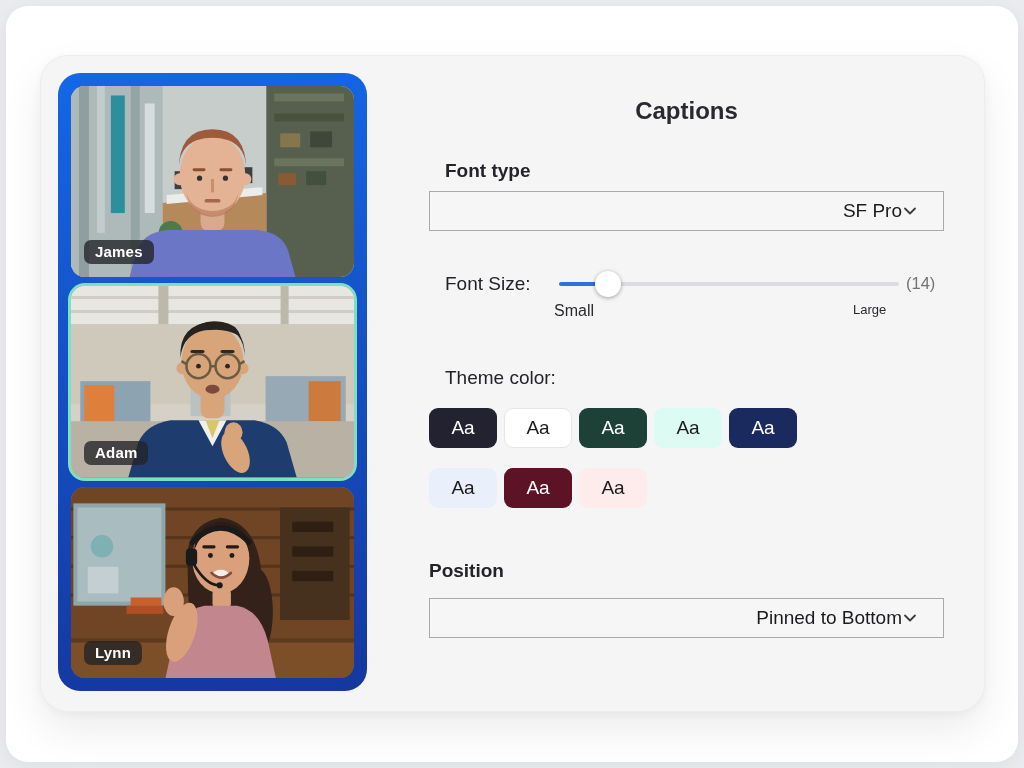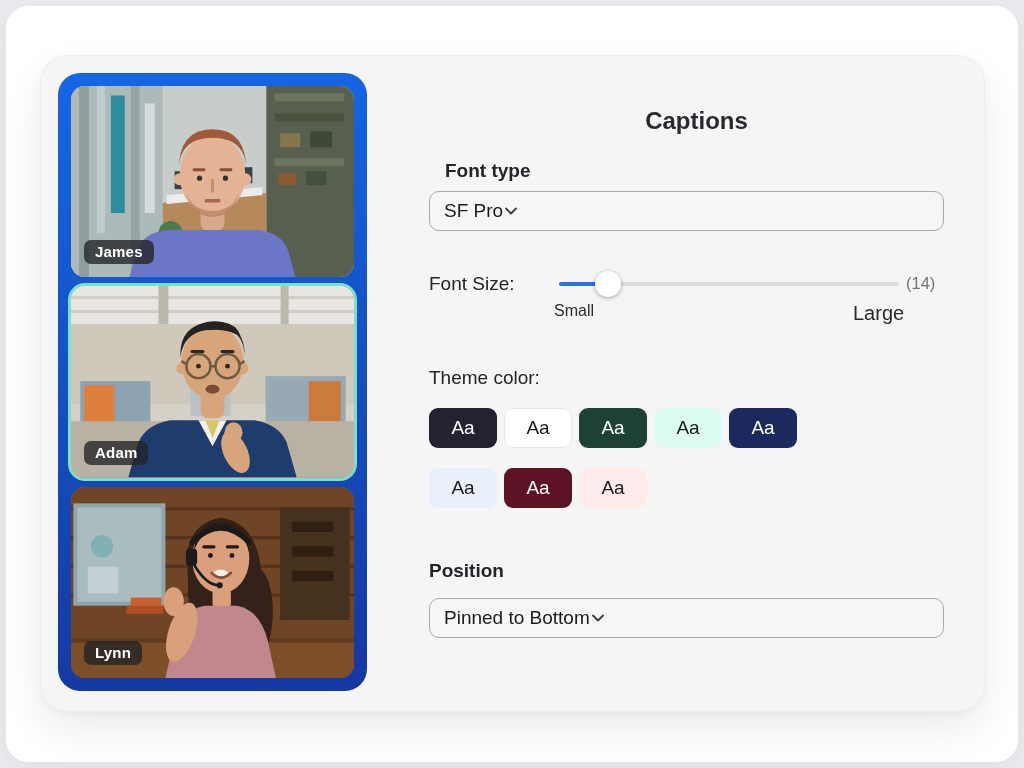--- a/index.html
+++ b/index.html
@@ -38,45 +38,45 @@
     padding:4px 11px 5px;border-radius:7px;line-height:1;
   }
   
   .settings{position:absolute;left:388px;top:0;width:515px;height:100%;}
   .title{
     position:absolute;left:0;top:41px;width:515px;text-align:center;
     font-size:24px;font-weight:700;color:#29292f;
   }
   .field-label{position:absolute;font-size:19px;color:#232328;}
   .bold{font-weight:700;}
-  .medium{font-weight:400;}
+  .medium{font-weight:400;margin-left:16px;}
   .select{
     position:absolute;left:0;width:515px;height:40px;box-sizing:border-box;
-    border:1.5px solid #a9a9ae;border-radius:10px;background:#f7f6f7;
-    display:flex;align-items:center;justify-content:flex-start;
-    padding:0 14px 0 14px;cursor:pointer;
+    border:1.5px solid #a9a9ae;border-radius:0;background:#f7f6f7;
+    display:flex;align-items:center;justify-content:flex-end;
+    padding:0 25px 0 14px;cursor:pointer;
   }
   .select .value{font-size:19px;color:#1b1b1e;}
   .chevron{width:16px;height:16px;flex:0 0 auto;}
   
   .slider-track{
     position:absolute;left:130px;top:226px;width:340px;height:4px;
     background:#dddde1;border-radius:2px;
   }
   .slider-fill{
     position:absolute;left:0;top:0;height:4px;border-radius:2px;
     background:#2b72e3;
   }
   .slider-thumb{
     position:absolute;top:-11px;width:26px;height:26px;border-radius:50%;
     background:#ffffff;box-shadow:0 1px 4px rgba(0,0,0,0.35);
   }
   .slider-value{position:absolute;left:477px;top:218px;font-size:16.5px;color:#737373;}
   .slider-min{position:absolute;left:125px;top:246px;font-size:16px;color:#2a2a2e;}
-  .slider-max{position:absolute;left:424px;top:246px;width:90px;text-align:left;font-size:20px;color:#2a2a2e;}
+  .slider-max{position:absolute;left:424px;top:246px;width:90px;text-align:left;font-size:13px;color:#2a2a2e;}
   
   .swatch-row{position:absolute;left:0;display:flex;gap:7px;}
   .swatch{
     width:68px;height:40px;border-radius:9px;box-sizing:border-box;
     display:flex;align-items:center;justify-content:center;
     font-size:19px;font-weight:500;cursor:pointer;
     border:1px solid transparent;
   }
 </style>
 </head>
@@ -204,21 +204,21 @@
         <circle cx="161" cy="67" r="2.4" fill="#241a14"></circle>
         <ellipse cx="150" cy="85" rx="7.5" ry="4" fill="#f5efe9"></ellipse>
         <path d="M141,84 Q150,93 160,84" fill="none" stroke="#8a4a3c" stroke-width="2.5" stroke-linecap="round"></path>
       </svg>
       <span class="name-tag">Lynn</span>
     </div>
   </div>
 
   <div class="settings">
 
-    <h1 class="title" style="margin:10px;">Captions</h1>
+    <h1 class="title" style="margin:0;">Captions</h1>
 
     <div class="field-label bold" style="left:16px;top:104px;">Font type</div>
 
     <div class="select" style="top:135px;">
       <span class="value">SF Pro</span>
       <svg class="chevron" viewBox="0 0 16 16">
         <path d="M3 5.5 L8 10.5 L13 5.5" fill="none" stroke="#3c3c3e" stroke-width="1.8" stroke-linecap="round" stroke-linejoin="round"></path>
       </svg>
     </div>
 

